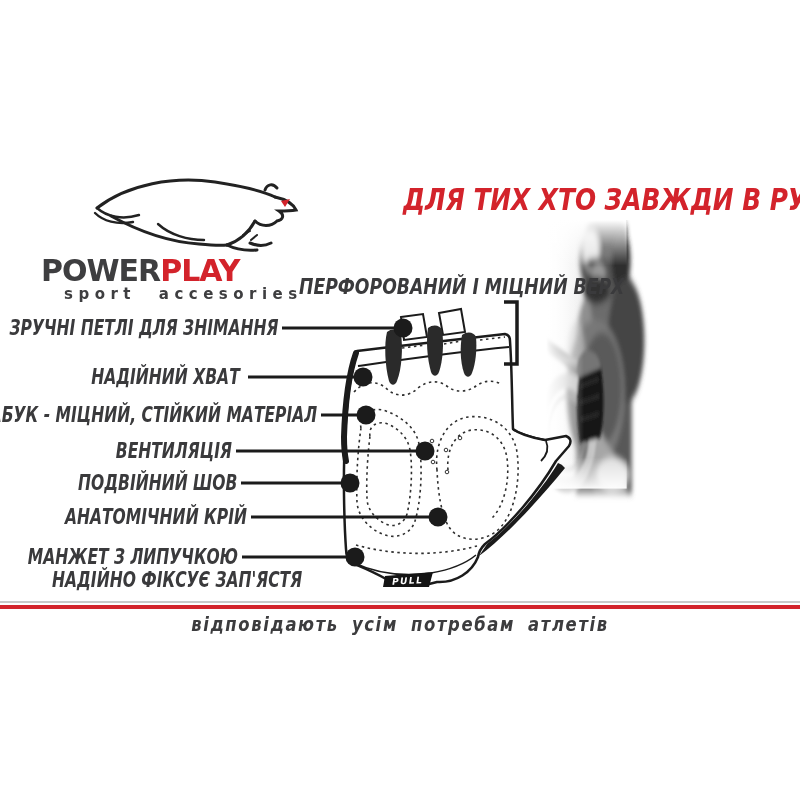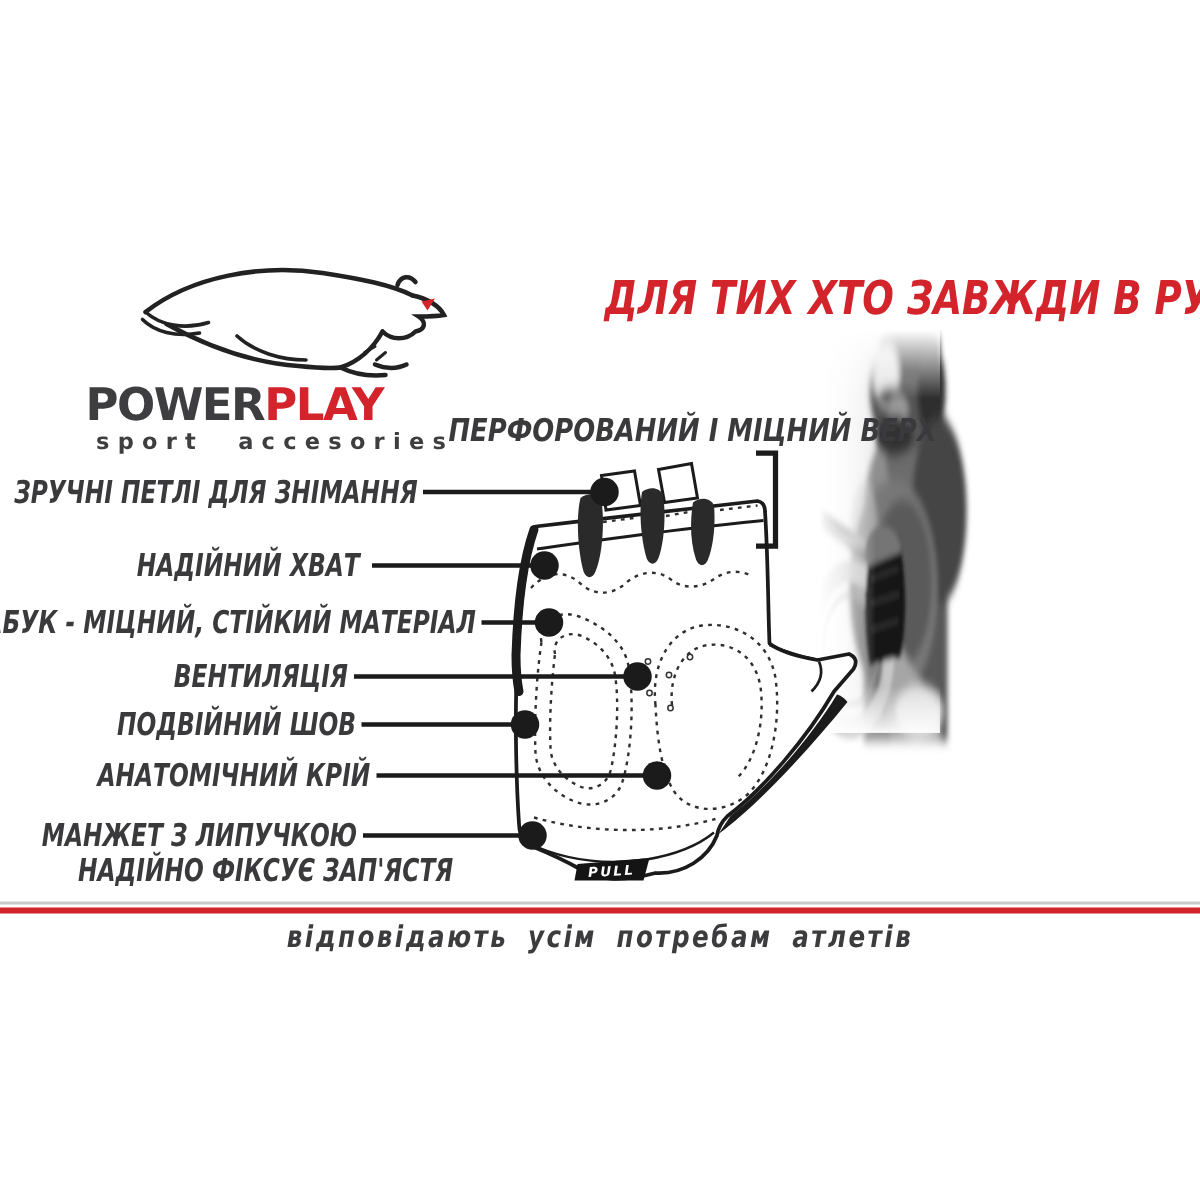--- a/index.html
+++ b/index.html
@@ -4,21 +4,21 @@
 <style>
   html,body{margin:0;padding:0;background:#ffffff;}
   #stage{position:relative;width:800px;height:800px;background:#ffffff;overflow:hidden;
          font-family:"DejaVu Sans",sans-serif;}
   .abs{position:absolute;}
   
   .tagline{position:absolute;left:361px;top:184px;width:420px;text-align:center;
            font:italic 700 31px/30px "DejaVu Sans",sans-serif;color:#d3232b;
            white-space:nowrap;transform:scaleX(.8);transform-origin:50% 50%;}
   
-  .brand{position:absolute;left:57px;top:255px;font:700 30px/32px "DejaVu Sans",sans-serif;
+  .brand{position:absolute;left:41px;top:255px;font:700 30px/32px "DejaVu Sans",sans-serif;
          letter-spacing:-1px;white-space:nowrap;}
   .brand .power{color:#3e3e40;}
   .brand .play{color:#d3232b;}
   .brand-sub{position:absolute;left:64px;top:286px;font:700 15px/16px "DejaVu Sans",sans-serif;
              color:#3e3e40;letter-spacing:5.5px;word-spacing:12px;white-space:nowrap;}
   
   .callout{position:absolute;font:italic 700 21px/22px "DejaVu Sans",sans-serif;color:#3a3a3c;
            white-space:nowrap;transform:scaleX(.74);transform-origin:100% 50%;}
   .callout.left-origin{transform-origin:0 50%;}
   .top-callout{position:absolute;left:272px;top:276px;width:300px;text-align:center;

